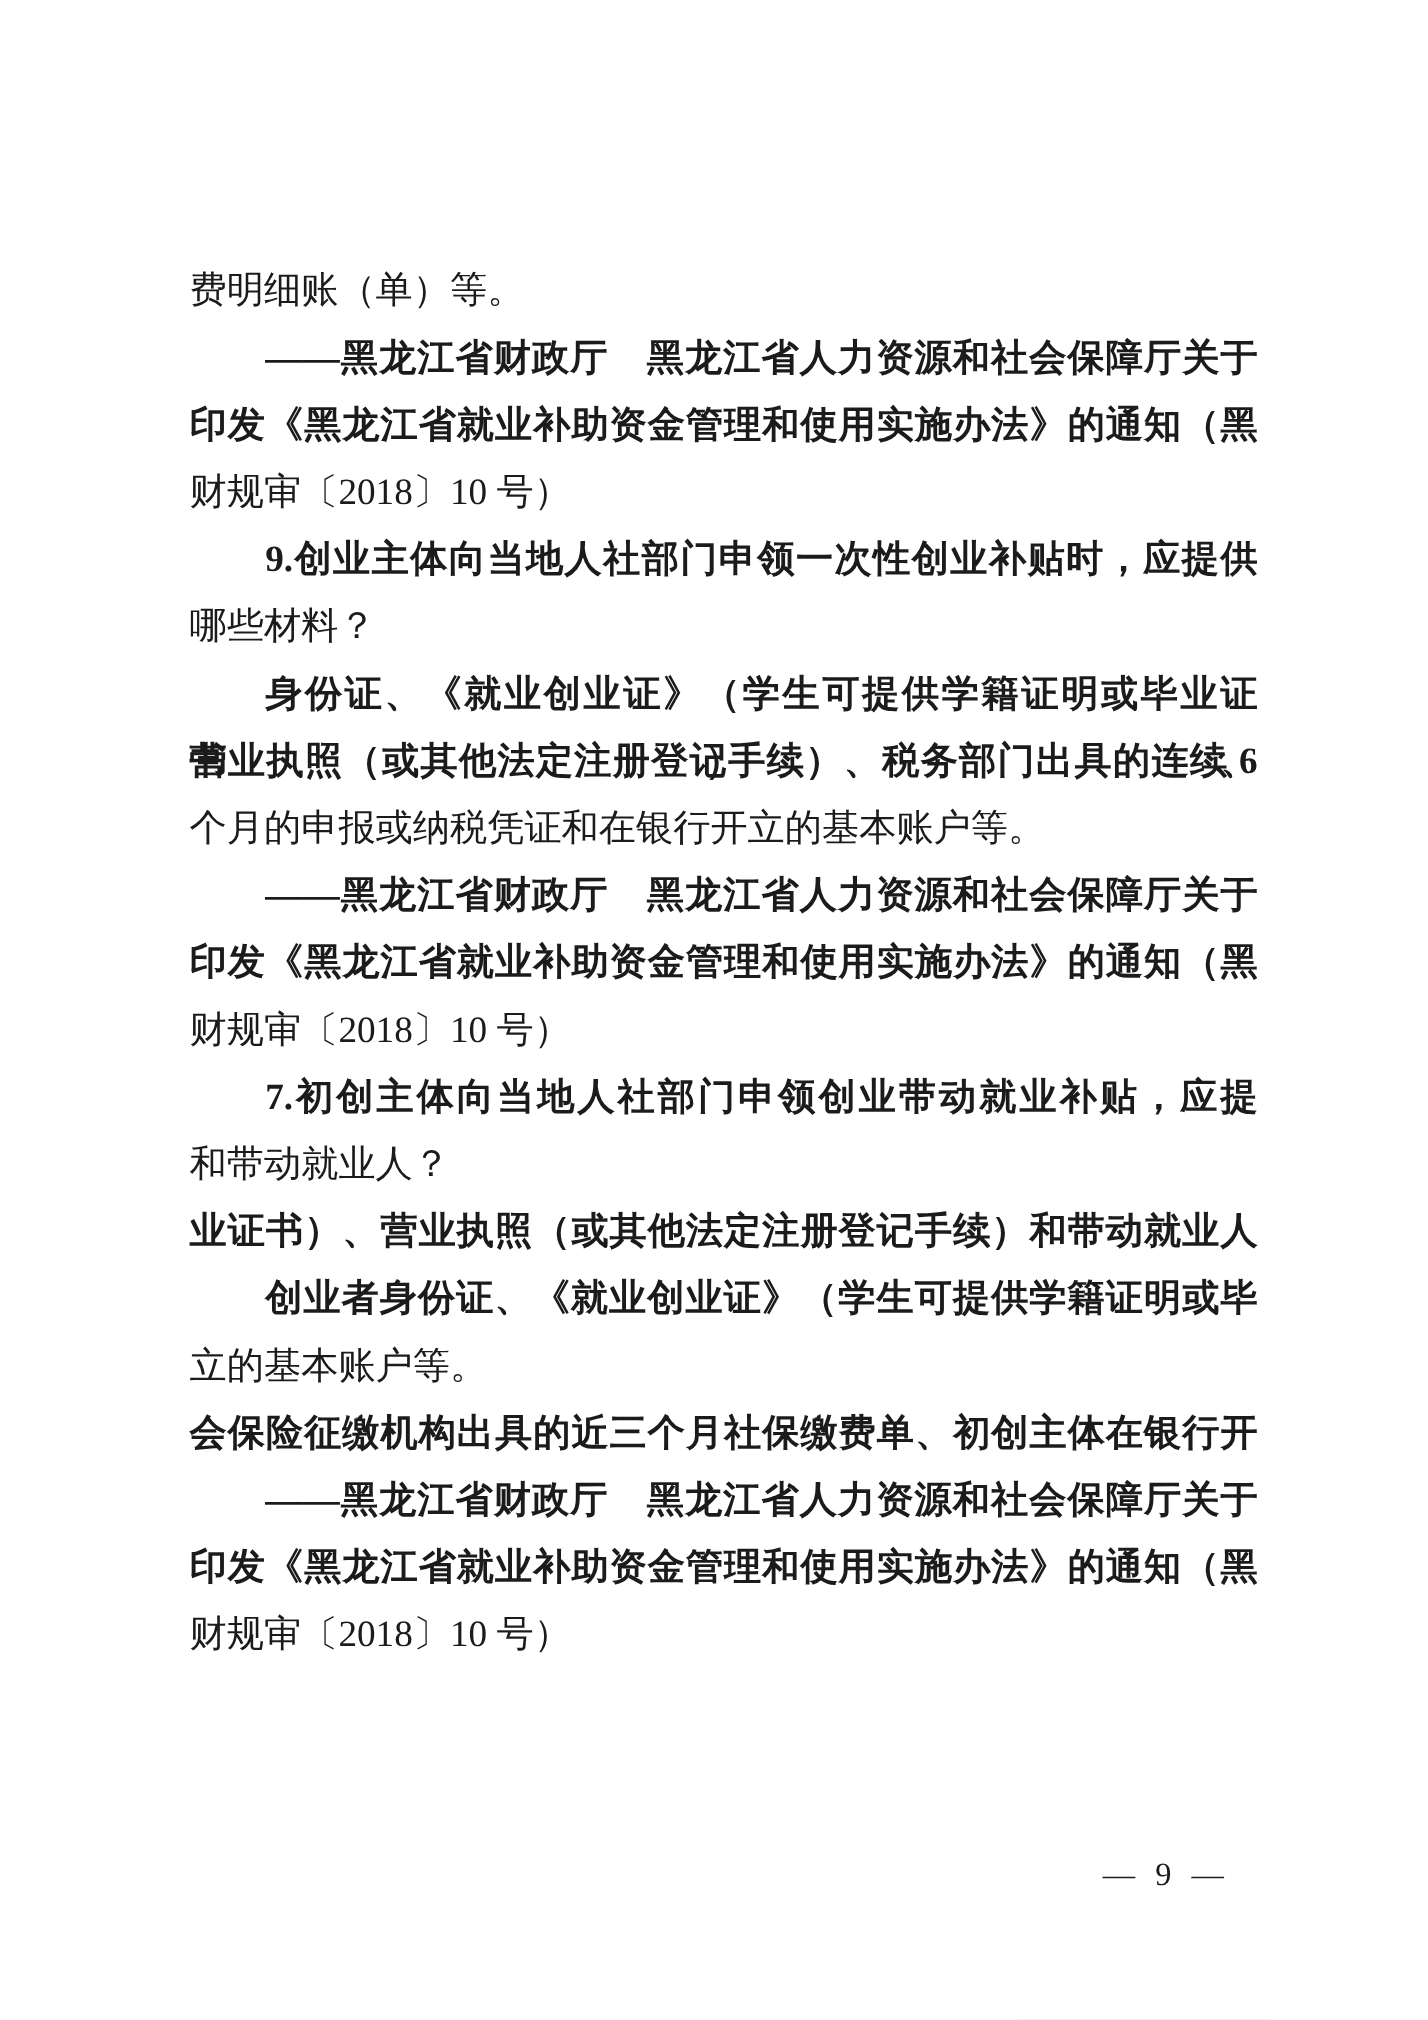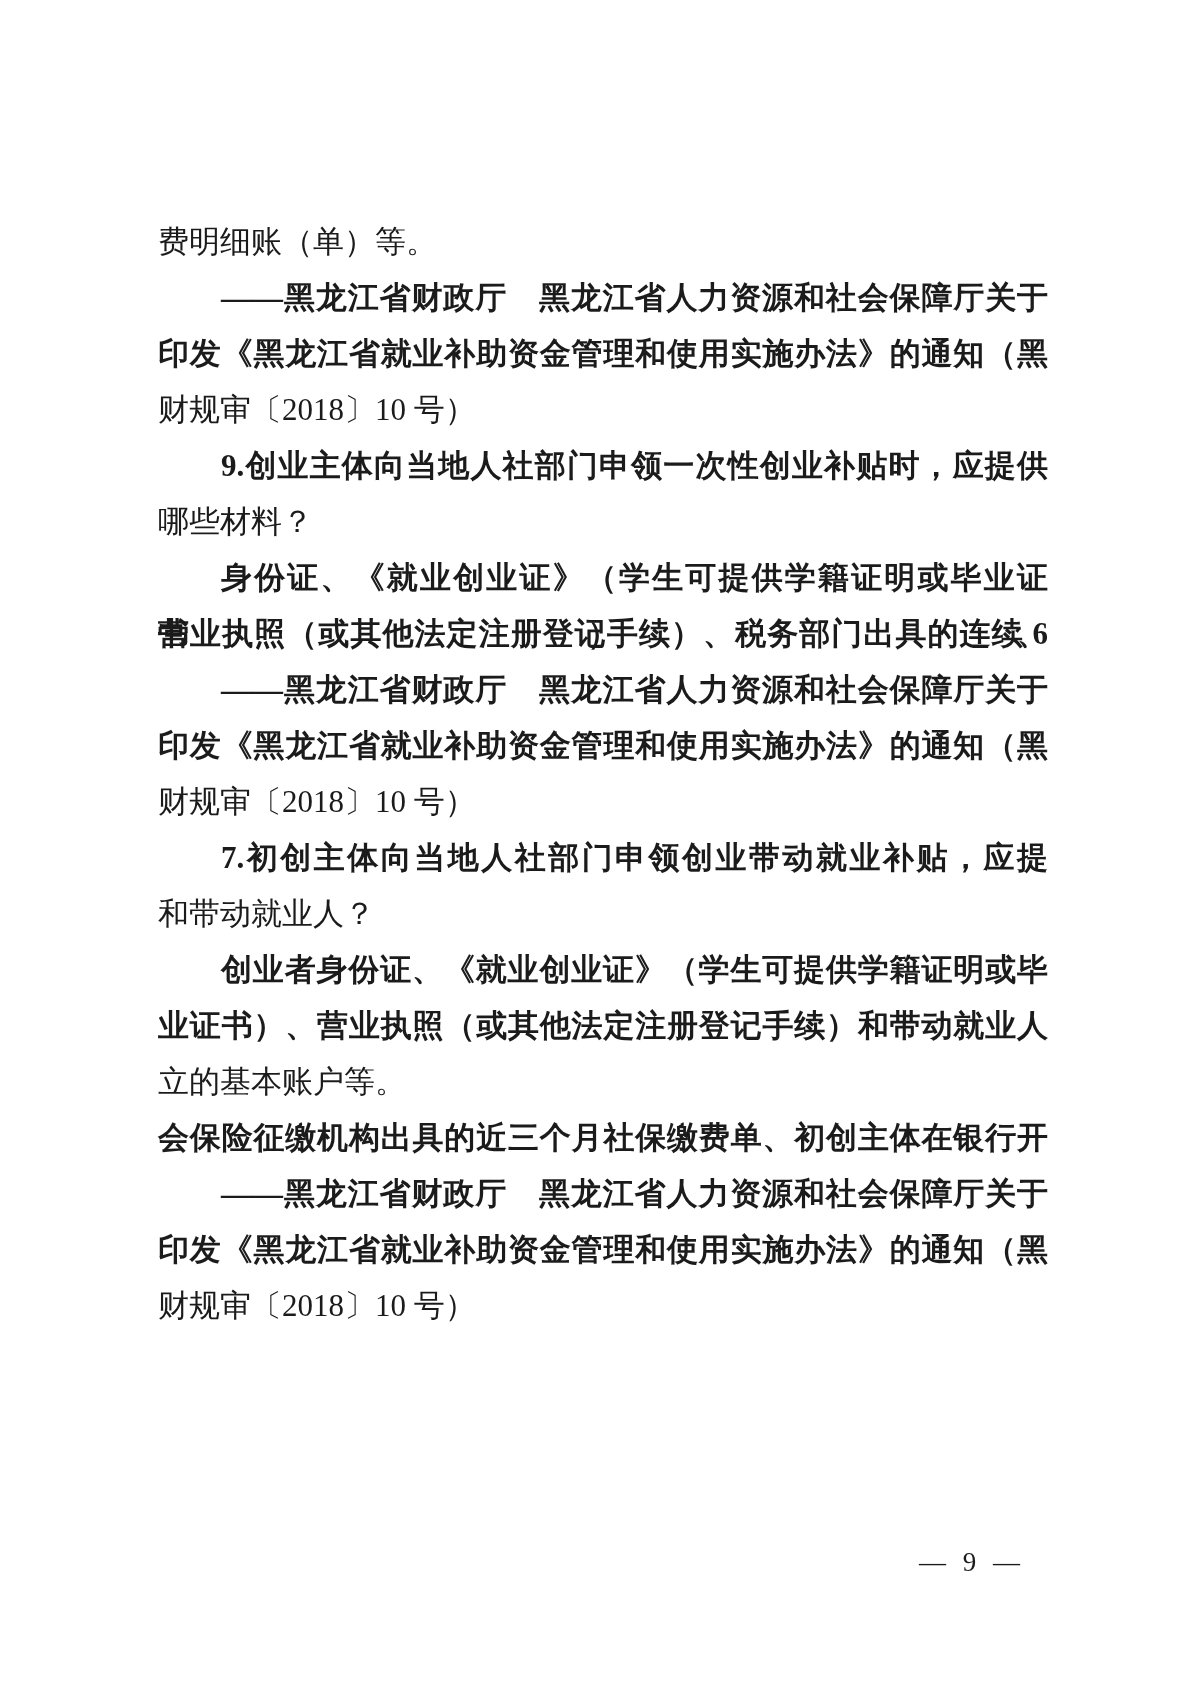--- a/index.html
+++ b/index.html
@@ -49,27 +49,28 @@
 <div class="page">
   <div class="content">
     <div class="line">费明细账（单）等。</div>
     <div class="line indent jfy">——黑龙江省财政厅　黑龙江省人力资源和社会保障厅关于</div>
     <div class="line jfy">印发《黑龙江省就业补助资金管理和使用实施办法》的通知（黑</div>
     <div class="line">财规审〔2018〕10 号）</div>
     <div class="line indent jfy">9.创业主体向当地人社部门申领一次性创业补贴时，应提供</div>
     <div class="line">哪些材料？</div>
     <div class="line indent jfy">身份证、《就业创业证》（学生可提供学籍证明或毕业证书）、</div>
     <div class="line jfy">营业执照（或其他法定注册登记手续）、税务部门出具的连续 6</div>
+    <div class="line">个月的申报或纳税凭证和在银行开立的基本账户等。</div>
     <div class="line indent jfy">——黑龙江省财政厅　黑龙江省人力资源和社会保障厅关于</div>
     <div class="line jfy">印发《黑龙江省就业补助资金管理和使用实施办法》的通知（黑</div>
     <div class="line">财规审〔2018〕10 号）</div>
     <div class="line indent jfy">7.初创主体向当地人社部门申领创业带动就业补贴，应提</div>
     <div class="line">和带动就业人？</div>
+    <div class="line jfy">业证书）、营业执照（或其他法定注册登记手续）和带动就业人</div>
     <div class="line indent jfy">创业者身份证、《就业创业证》（学生可提供学籍证明或毕</div>
-    <div class="line jfy">业证书）、营业执照（或其他法定注册登记手续）和带动就业人</div>
     <div class="line">立的基本账户等。</div>
     <div class="line jfy">会保险征缴机构出具的近三个月社保缴费单、初创主体在银行开</div>
     <div class="line indent jfy">——黑龙江省财政厅　黑龙江省人力资源和社会保障厅关于</div>
     <div class="line jfy">印发《黑龙江省就业补助资金管理和使用实施办法》的通知（黑</div>
     <div class="line">财规审〔2018〕10 号）</div>
   </div>
   <div class="footer">— 9 —</div>
 </div>
 
 </body></html>

